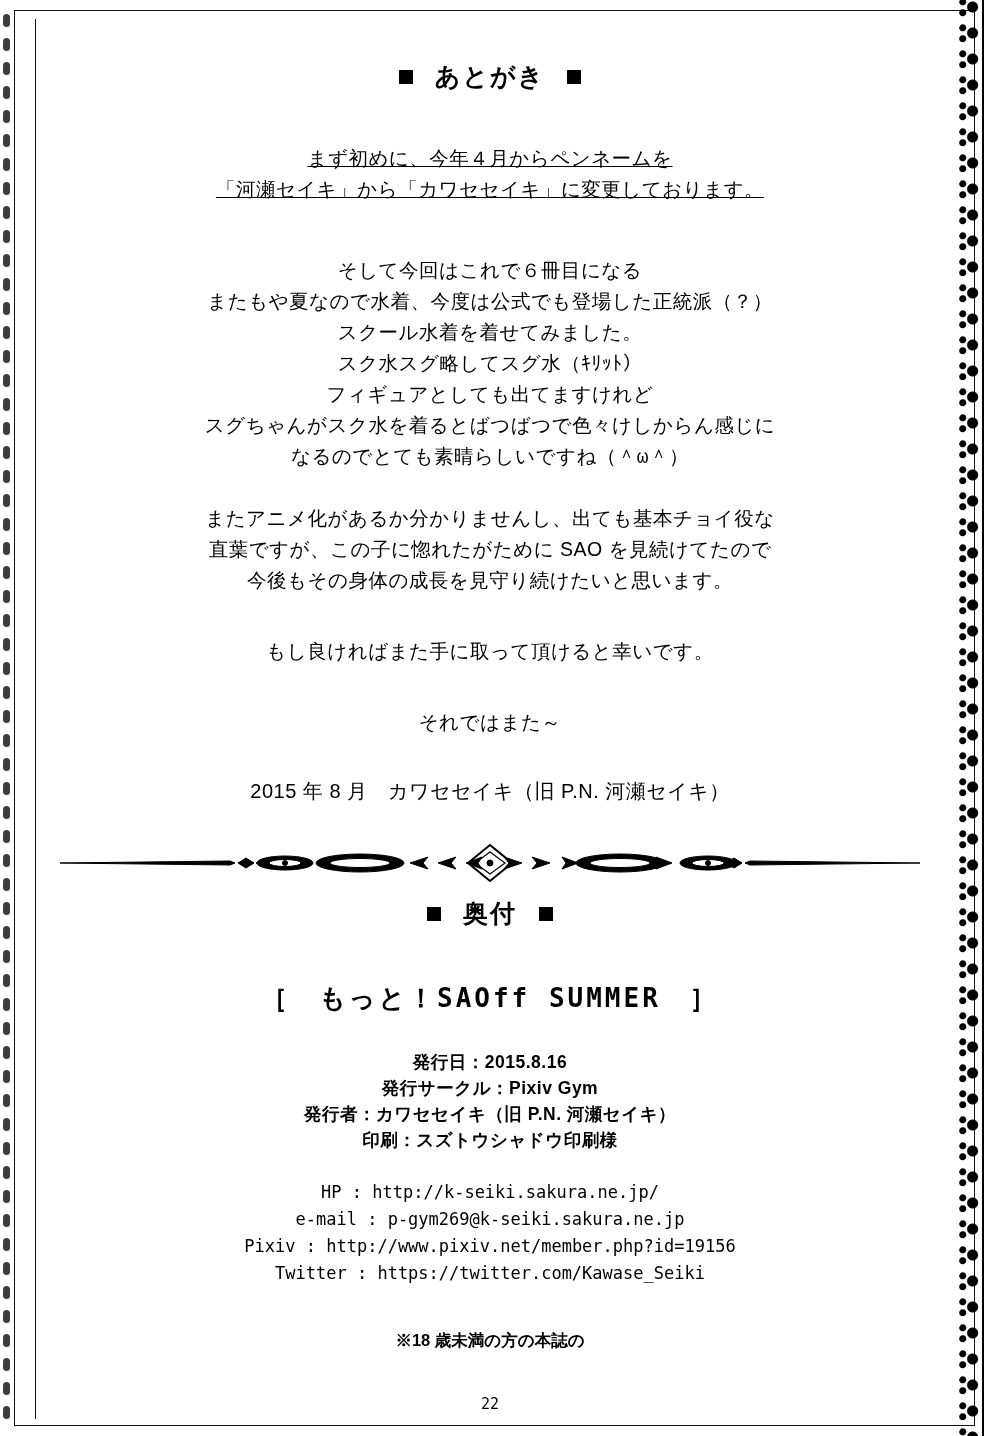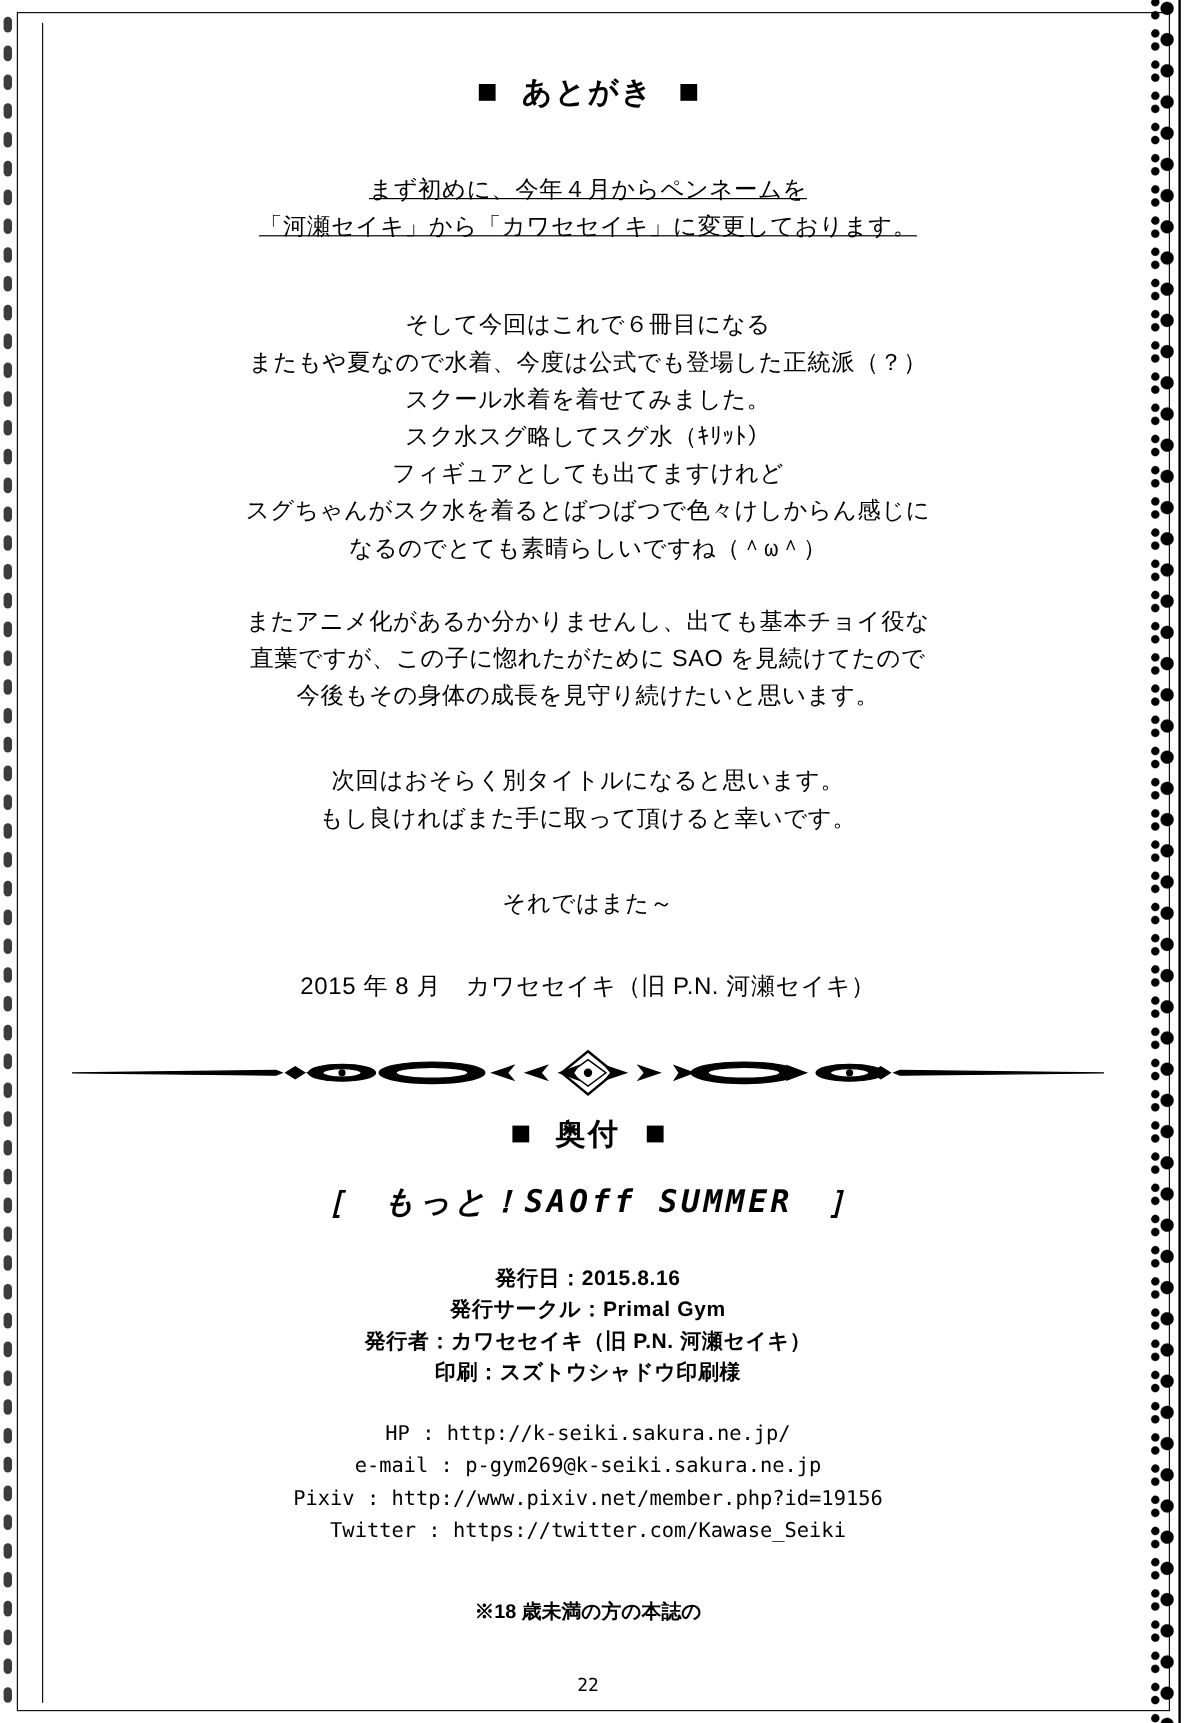--- a/index.html
+++ b/index.html
@@ -130,26 +130,25 @@
     width: 860px;
     height: 44px;
     margin: 34px auto 0 auto;
   }
   .divider svg { display: block; }
 
   
   #colophon-heading { margin-top: 12px; }
 
   .title-line {
-    margin-top: 23px;
+    margin-top: 51px;
     font-size: 26px;
     font-weight: bold;
     letter-spacing: 3px;
     font-family: "DejaVu Sans Mono", monospace;
-    font-style: italic;
   }
 
   .pub-block {
     margin-top: 33px;
     font-size: 17.5px;
     font-weight: bold;
     line-height: 26px;
     letter-spacing: .5px;
   }
 
@@ -330,21 +329,20 @@
     <div>なるのでとても素晴らしいですね（＾ω＾）</div>
   </div>
 
   <div class="para p3">
     <div>またアニメ化があるか分かりませんし、出ても基本チョイ役な</div>
     <div>直葉ですが、この子に惚れたがために SAO を見続けてたので</div>
     <div>今後もその身体の成長を見守り続けたいと思います。</div>
   </div>
 
   <div class="para p4">
-    <div>次回はおそらく別タイトルになると思います。</div>
     <div>もし良ければまた手に取って頂けると幸いです。</div>
   </div>
 
   <div class="para p5">
     <div>それではまた～</div>
   </div>
 
   <div class="para p6">
     <div>2015 年 8 月　カワセセイキ（旧 P.N. 河瀬セイキ）</div>
   </div>
@@ -388,21 +386,21 @@
   <div class="sec-head" id="colophon-heading">
     <span class="sq"></span>
     <span>奥付</span>
     <span class="sq"></span>
   </div>
 
   <div class="title-line">［　もっと！SAOff SUMMER　］</div>
 
   <div class="pub-block">
     <div>発行日：2015.8.16</div>
-    <div>発行サークル：Primal Gym</div>
+    <div>発行サークル：Pixiv Gym</div>
     <div>発行者：カワセセイキ（旧 P.N. 河瀬セイキ）</div>
     <div>印刷：スズトウシャドウ印刷様</div>
   </div>
 
   <div class="links-block">
     <div>HP : http://k-seiki.sakura.ne.jp/</div>
     <div>e-mail : p-gym269@k-seiki.sakura.ne.jp</div>
     <div>Pixiv : http://www.pixiv.net/member.php?id=19156</div>
     <div>Twitter : https://twitter.com/Kawase_Seiki</div>
   </div>

